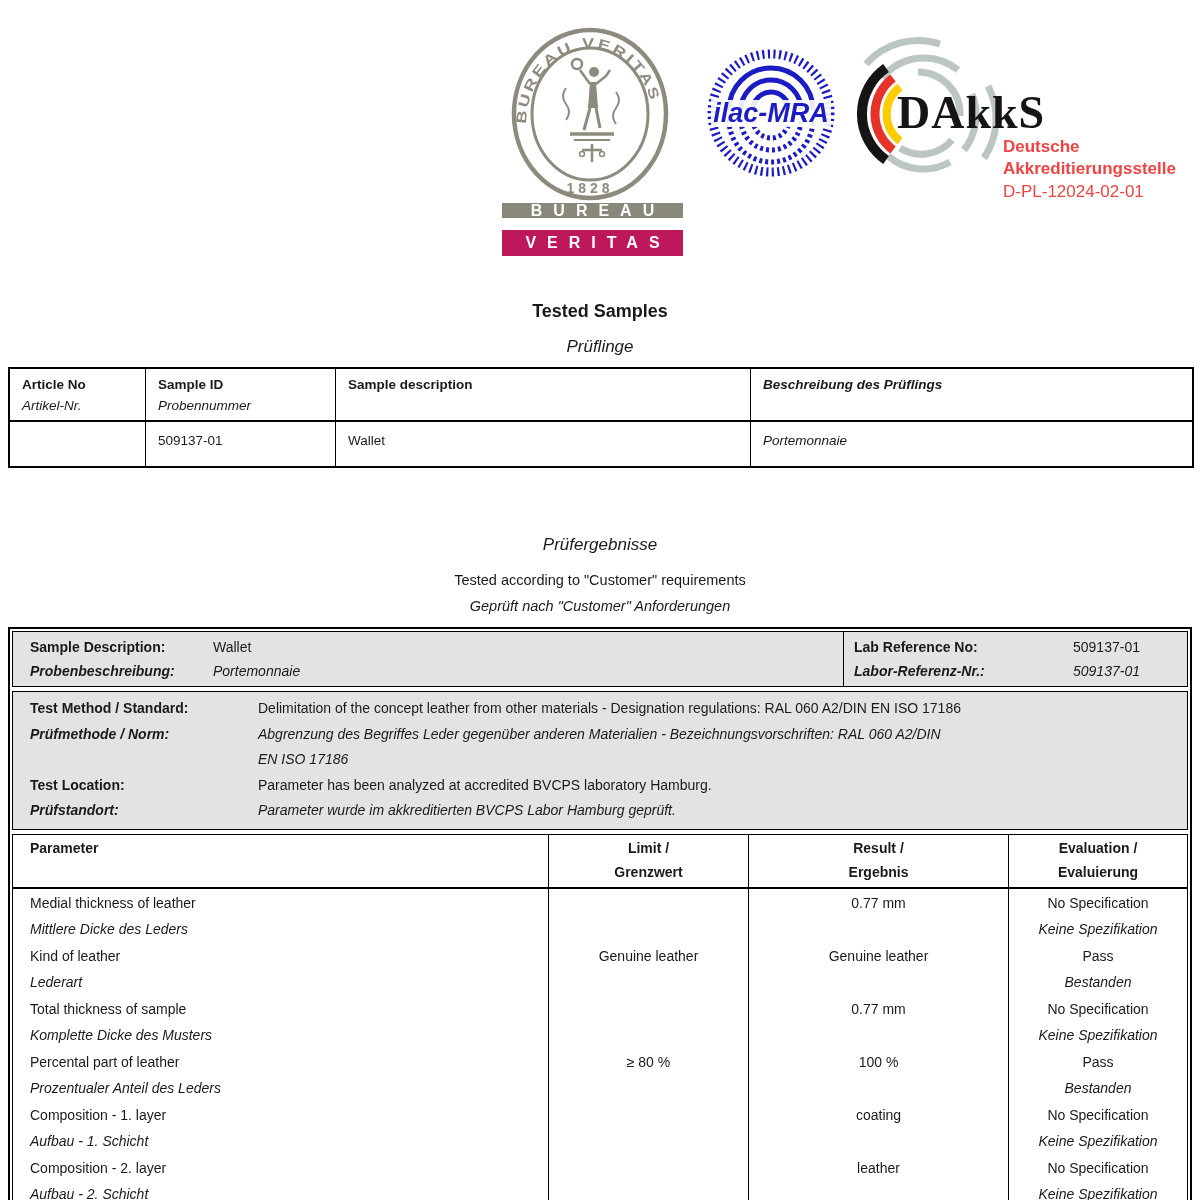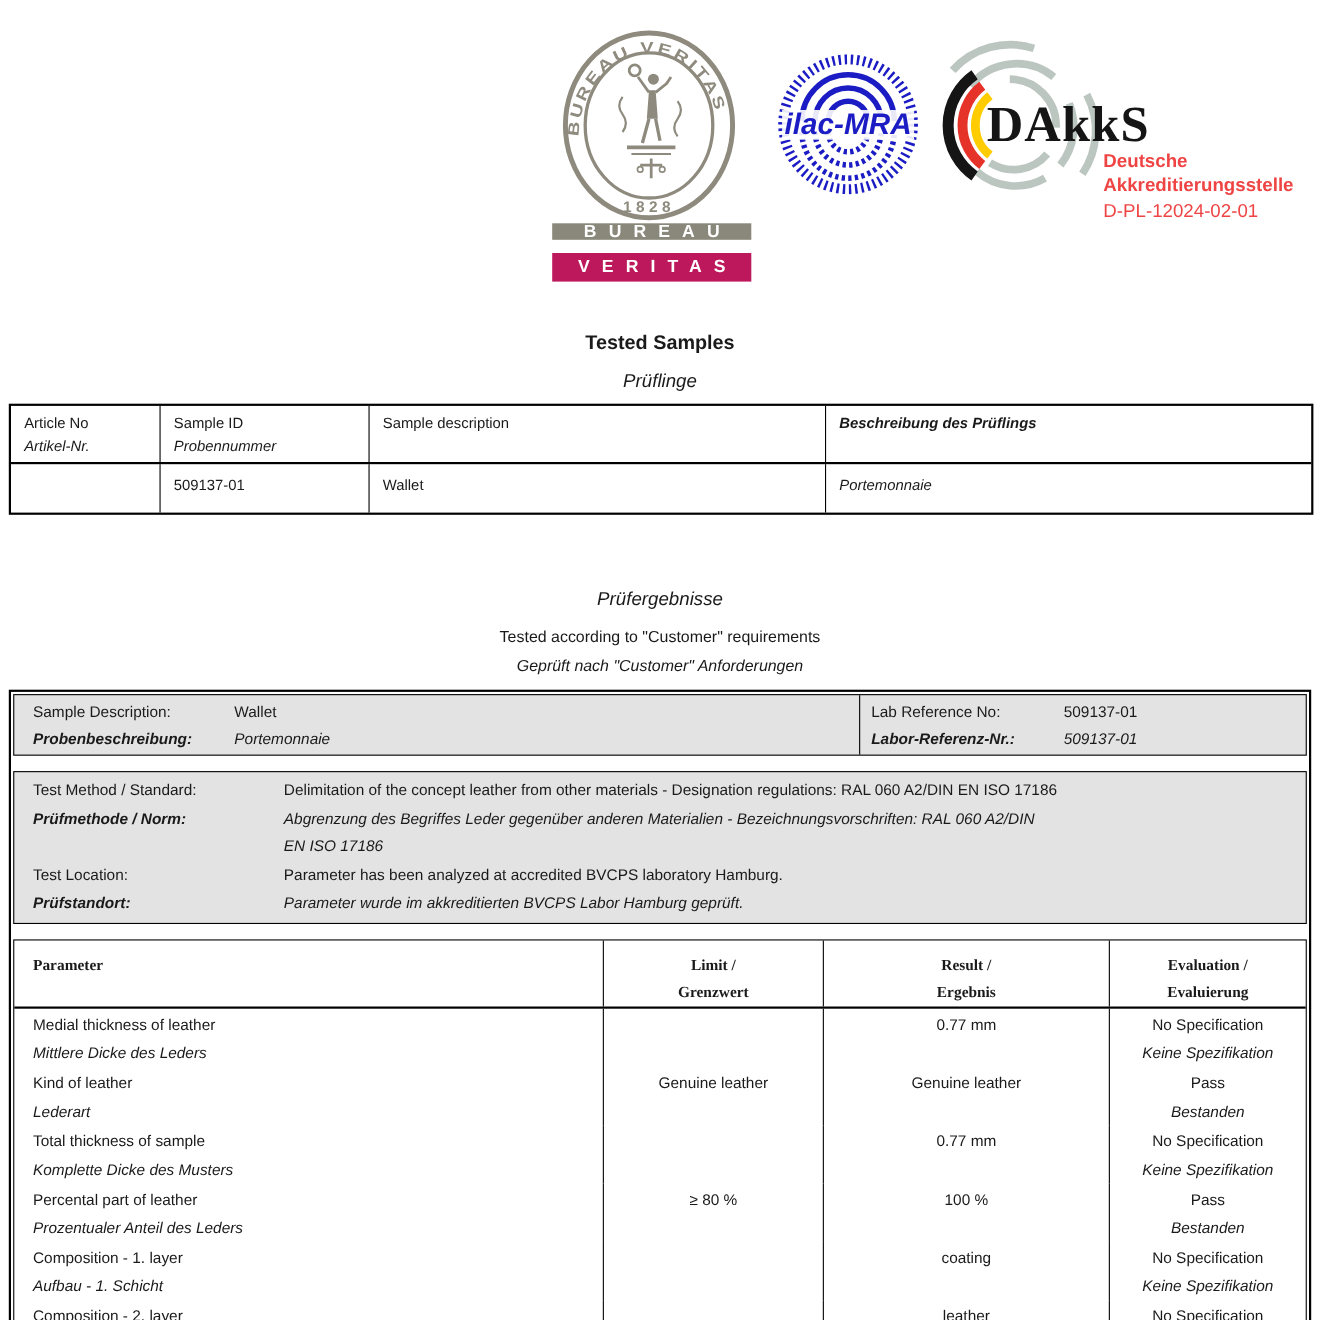--- a/index.html
+++ b/index.html
@@ -33,46 +33,46 @@
   .h-note  { font-size:14.5px; }
   .h-note.i{ font-style:italic; }
 
   
   .t1 { position:absolute; left:8px; top:367px; width:1186px; border:2px solid #000; background:#fff; }
   .t1-row { display:grid; grid-template-columns:135px 190px 415px 1fr; }
   .t1-head { border-bottom:2px solid #000; min-height:51px; }
   .t1-body { min-height:44px; }
   .t1 .cell { padding:5px 6px 4px 12px; line-height:21px; font-size:13.5px; }
   .t1 .cell + .cell { border-left:1.5px solid #000; }
-  .en-b { font-weight:normal; }
+  .en-b { font-weight:bold; }
   .de-i { font-style:italic; }
   .de-bi { font-style:italic; font-weight:bold; }
 
   
   .rt { position:absolute; left:8px; top:627px; width:1184px; border:2px solid #000; padding:2px; background:#fff; }
   .sec { border:1px solid #000; }
-  .sec + .sec { margin-top:14px; }
+  .sec + .sec { margin-top:4px; }
   .gray { background:#e3e3e3; }
   .fs14 { font-size:14px; }
 
   .s1 { display:flex; min-height:52px; }
   .s1-left { flex:1; display:flex; padding:3px 0; }
   .s1-lbl { width:200px; padding-left:17px; line-height:24px; }
   .s1-val { flex:1; line-height:24px; }
-  .s1-lab { width:406px; border-left:1.5px solid #000; display:flex; padding:3px 0; }
+  .s1-lab { width:344px; border-left:1.5px solid #000; display:flex; padding:3px 0;gap:44px; }
   .s1-lab-lbl { width:185px; padding-left:10px; line-height:24px; }
   .s1-lab-val { flex:1; line-height:24px; }
 
   .s2 { padding:4px 0 5px 0; }
   .s2-row { display:flex; }
   .s2-lbl { width:245px; padding-left:17px; line-height:25.5px; }
   .s2-val { flex:1; line-height:25.5px; padding-right:8px; }
 
   .s3-head { display:grid; grid-template-columns:535px 200px 260px 1fr; border-bottom:2px solid #000; min-height:54px; }
-  .s3-head .hc { line-height:24px; padding-top:12px; font-weight:bold; text-align:center;font-family:Liberation Serif, serif; }
+  .s3-head .hc { line-height:24px; padding-top:1px; font-weight:bold; text-align:center; }
   .s3-head .hc.first { text-align:left; padding-left:17px; }
   .s3-head .hc + .hc { border-left:1.5px solid #000; }
   .prow { display:grid; grid-template-columns:535px 200px 260px 1fr; }
   .prow .pc { min-height:52px; line-height:26px; padding-top:1px; }
   .prow .pc + .pc { border-left:1.5px solid #000; text-align:center; }
   .prow .pc.first { padding-left:17px; }
 </style>
 </head>
 <body>
 

